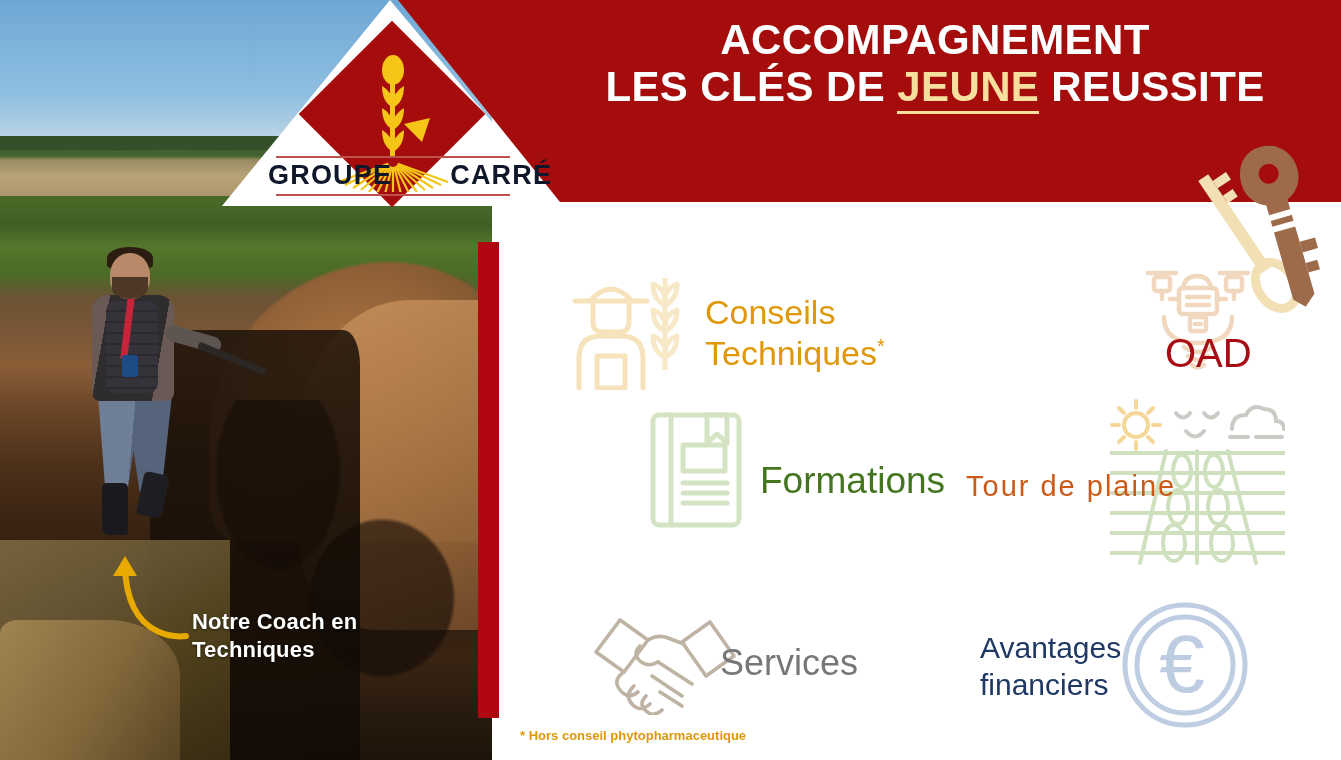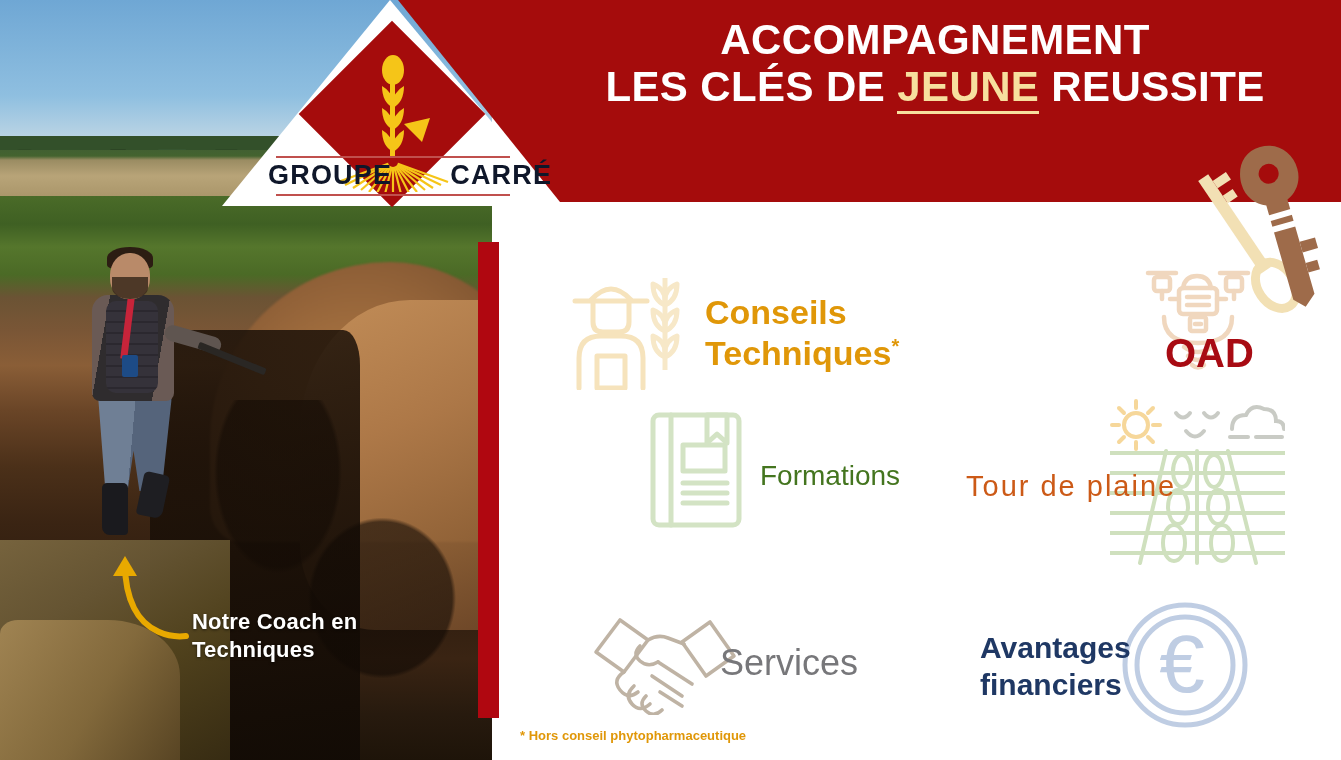--- a/index.html
+++ b/index.html
@@ -180,37 +180,37 @@
     color:#f7df9e; border-bottom:3px solid #f7df9e; padding-bottom:1px;
   }
 
   
   .keys { position:absolute; left:1196px; top:128px; width:148px; height:190px; }
 
   
   .items { position:absolute; left:510px; top:215px; width:831px; height:500px; }
   .item { position:absolute; }
   .item .ico { position:absolute; }
-  .item .lbl { position:absolute; font-weight:bold; white-space:pre-line; }
+  .item .lbl { position:absolute; font-weight:normal; white-space:pre-line; }
 
   
   .it-conseils { left:55px; top:30px; width:400px; height:140px; }
   .it-conseils .ico { left:0; top:25px; }
   .it-conseils .lbl { left:140px; top:47px; font-size:34px; color:#e09708; line-height:1.22; }
   .it-conseils .lbl sup { font-size:20px; }
 
   
   .it-oad { left:560px; top:20px; width:260px; height:150px; }
   .it-oad .ico { left:68px; top:20px; }
   .it-oad .lbl { left:68px; top:96px; font-size:40px; color:#a80b13;margin-left:27px; }
 
   
   .it-formations { left:80px; top:190px; width:400px; height:150px; }
   .it-formations .ico { left:55px; top:0; }
-  .it-formations .lbl { left:170px; top:55px; font-size:28px; color:#44751f;
+  .it-formations .lbl { left:170px; top:55px; font-size:37px; color:#44751f;
                         font-weight:normal; }
 
   
   .it-tour { left:440px; top:180px; width:390px; height:170px; }
   .it-tour .ico { left:160px; top:0; }
   .it-tour .lbl { left:16px; top:75px; font-size:29px; color:#cc5a17;
                   font-weight:normal; letter-spacing:2px; }
 
   
   .it-services { left:50px; top:385px; width:400px; height:130px; }

